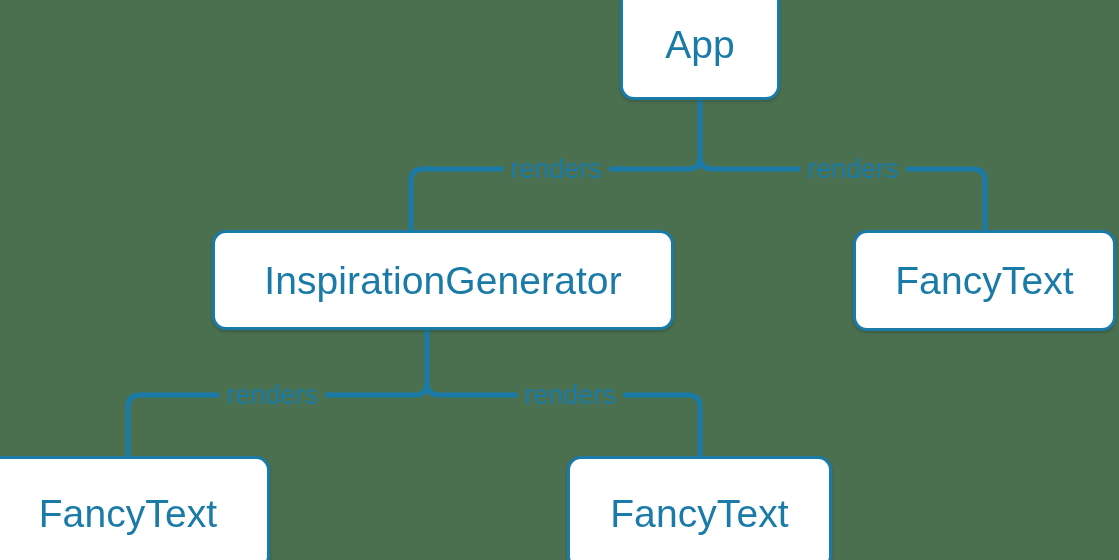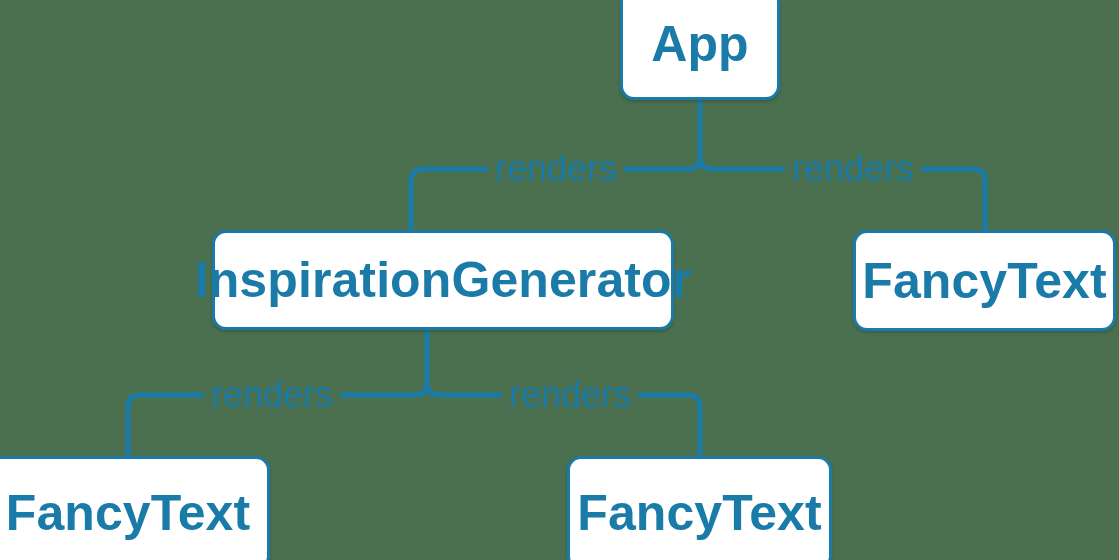--- a/index.html
+++ b/index.html
@@ -35,36 +35,36 @@
     border-radius: 14px;
     display: flex;
     align-items: center;
     justify-content: center;
     color: #1b7ba8;
     z-index: 3;
     box-shadow: 0 2px 3px rgba(0,0,0,0.18);
   }
   .node-label {
     color: #1b7ba8;
-    font-size: 50px;
-    font-weight: 700;
+    font-size: 39px;
+    font-weight: 400;
     letter-spacing: 0.1px;
     white-space: nowrap;
     line-height: 1;
   }
   .node.n-app        { left: 620px; top: -12px;  width: 160px; height: 112px; }
   .node.n-inspgen    { left: 212px; top: 230px;  width: 462px; height: 100px; }
   .node.n-fancy-rt   { left: 853px; top: 230px;  width: 263px; height: 101px; }
   .node.n-fancy-bl   { left: -14px; top: 456px;  width: 284px; height: 114px; }
   .node.n-copyright  { left: 567px; top: 456px;  width: 265px; height: 114px; }
 
   .edge-label {
     position: absolute;
     color: #1b7ba8;
-    font-size: 36px;
+    font-size: 27px;
     line-height: 1;
     white-space: nowrap;
     z-index: 2;
     background: #4a7050;
     padding: 0 7px;
     transform: translate(-50%, -50%);
   }
   .lbl-a { left: 556px; top: 169px; }
   .lbl-b { left: 853px; top: 169px; }
   .lbl-c { left: 272px; top: 395px; }

